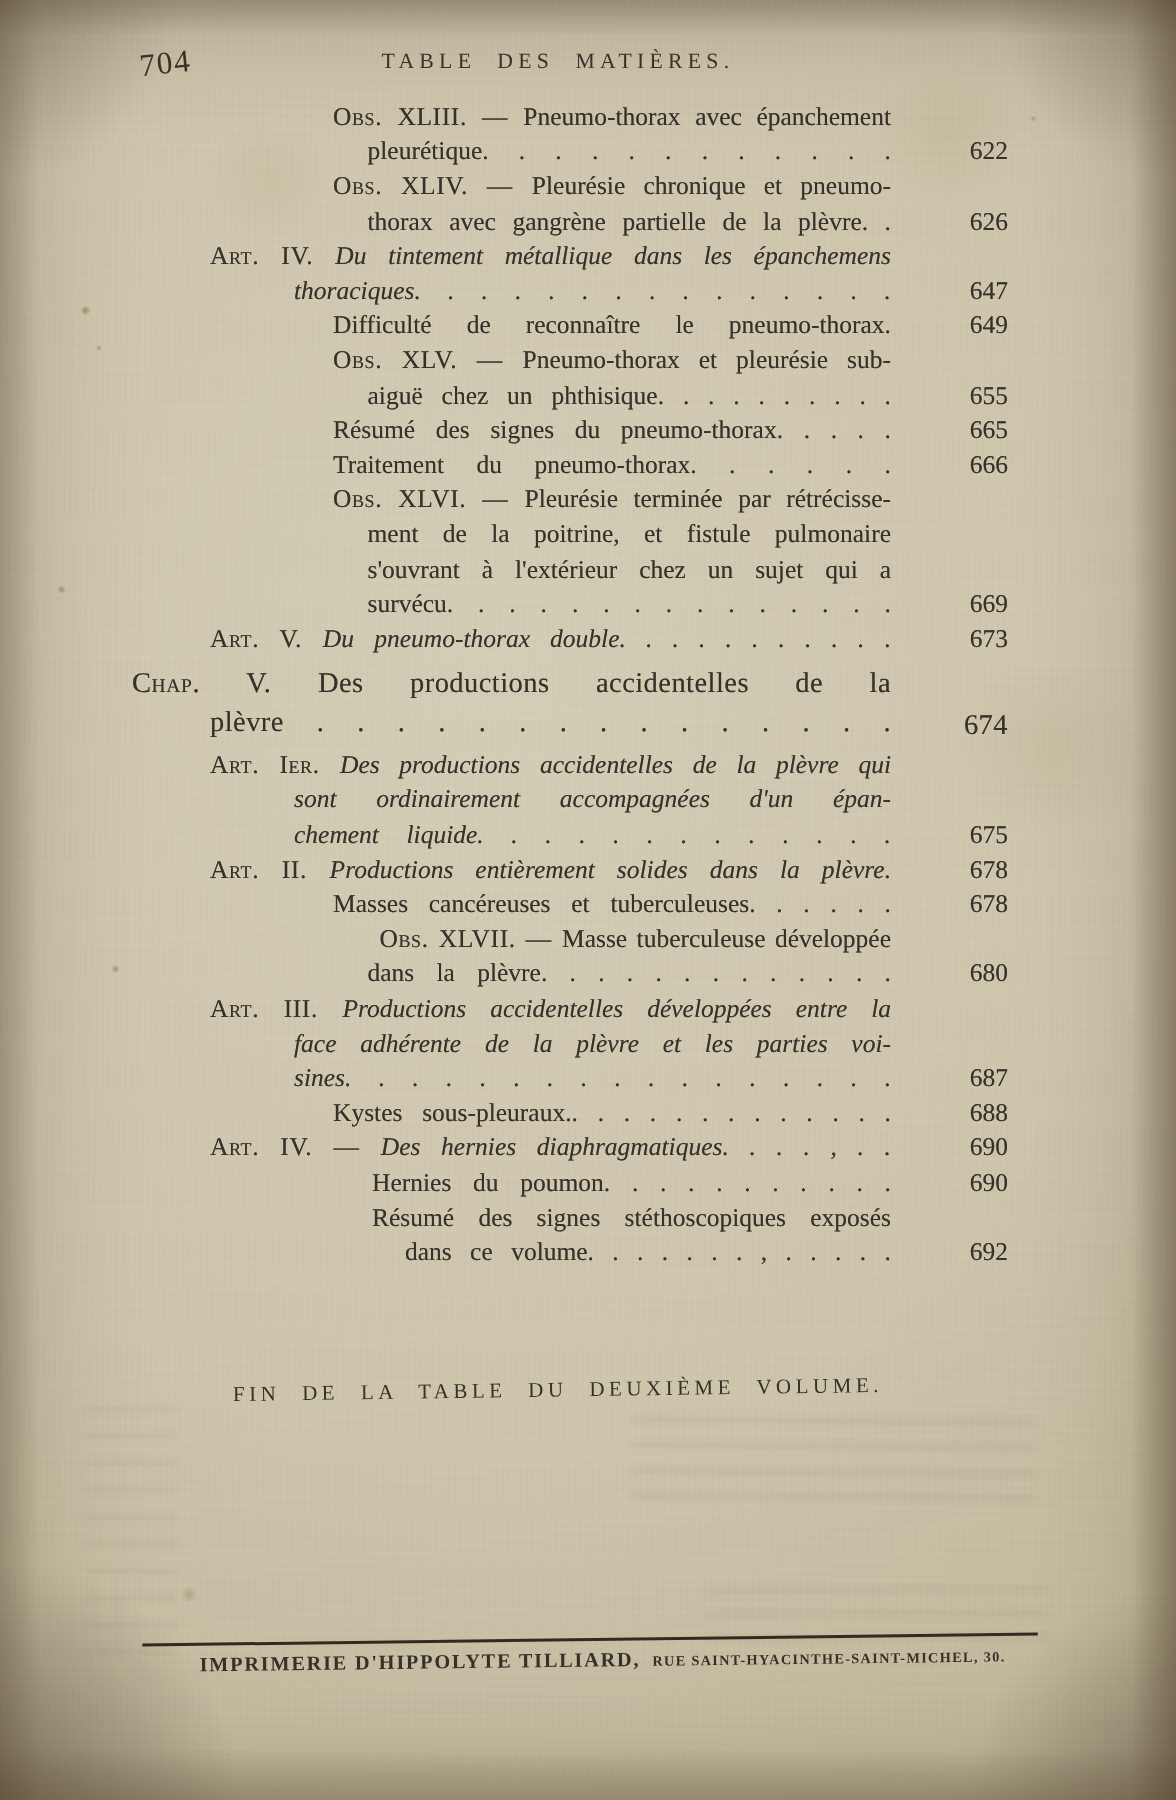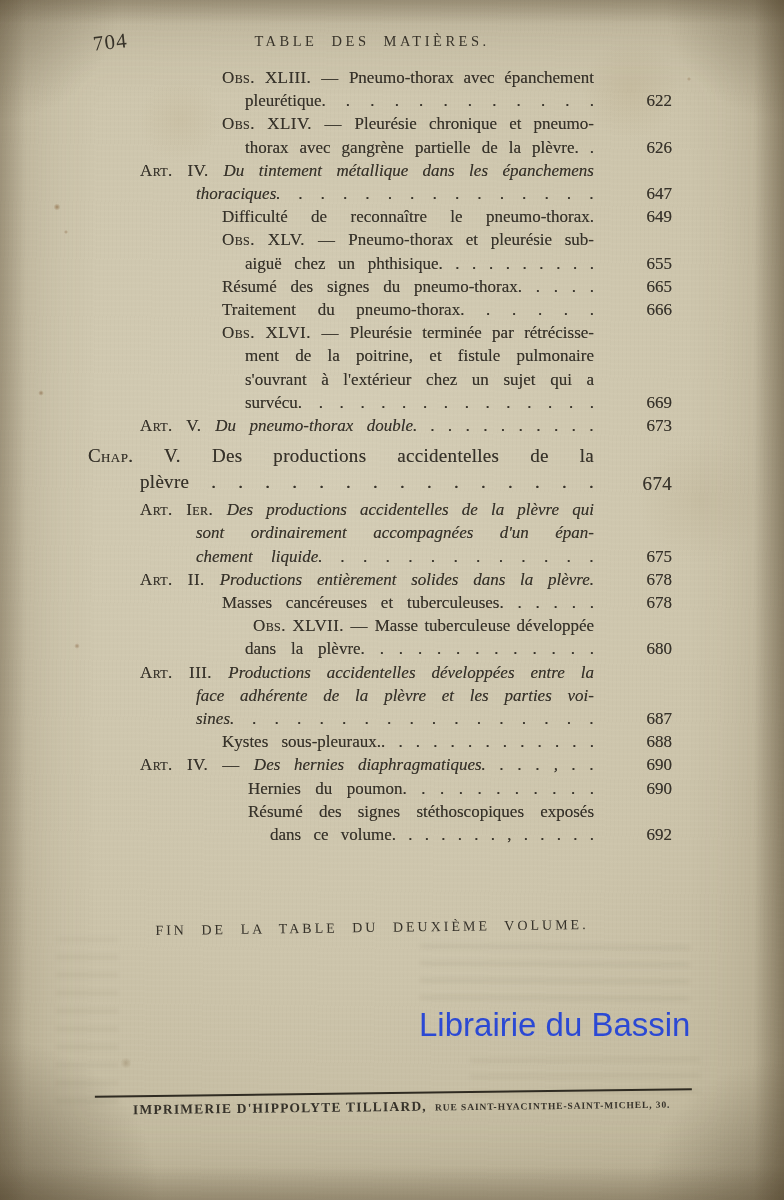--- a/index.html
+++ b/index.html
@@ -221,14 +221,13 @@
 
   <div class="imprint">
     <div class="imprint-rule"></div>
     <div class="imprint-text">
       <span class="imprint-main">IMPRIMERIE D'HIPPOLYTE TILLIARD,</span>
       <span class="imprint-detail">RUE SAINT-HYACINTHE-SAINT-MICHEL, 30.</span>
     </div>
   </div>
 
   <div class="vignette"></div>
-  <div class="watermark">Librairie du Bassin</div>
 </div>
 
 </body></html>

